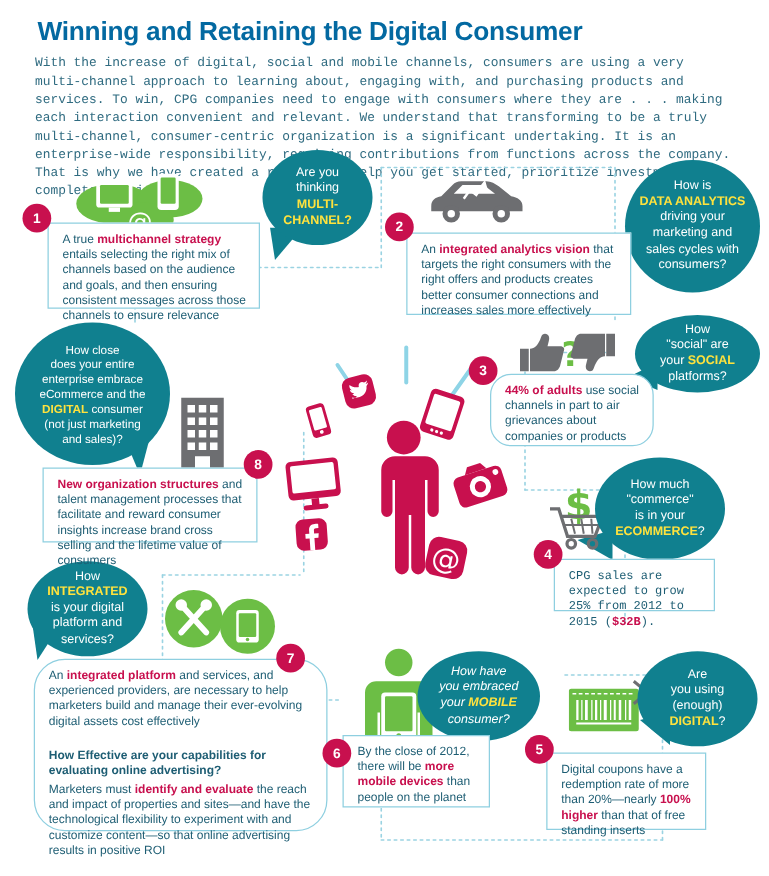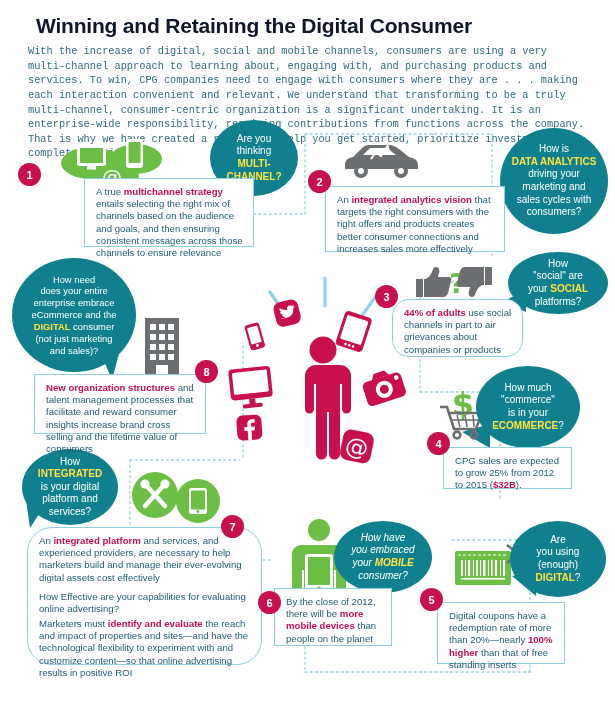--- a/index.html
+++ b/index.html
@@ -11,22 +11,22 @@
     position:relative;
     overflow:hidden;
     -webkit-font-smoothing:antialiased;
   }
   .stage{position:absolute;left:0;top:0;width:615px;height:701px;}
   .abs{position:absolute;}
 
   
   #header{left:28px;top:14px;width:560px;}
   #page-title{
-    font-size:21px;font-weight:bold;color:#0f172a;
-    letter-spacing:-0.2px;line-height:1.1;margin:0 0 7px 8px;
+    font-size:21px;font-weight:bold;color:#0369a1;
+    letter-spacing:-0.2px;line-height:1.1;margin:0 0 7px 2px;
   }
   #intro{
     font-size:10.3px;line-height:1.42;color:#2f6b80;margin:0;
     text-align:left;
     font-family:Liberation Mono, monospace;
   }
 
   
   #dotted-path{left:0;top:0;width:615px;height:701px;pointer-events:none;}
 
@@ -49,21 +49,21 @@
   .factbox{
     background:#ffffff;
     border:1px solid #8ecfe0;
     box-sizing:border-box;
     padding:7px 9px 8px 11px;
     font-size:9.6px;line-height:1.27;
     color:#1d5d73;
     z-index:7;
   }
   .factbox b{color:#c8104e;font-weight:bold;}
-  .factbox .q{color:#1d5d73;font-weight:normal;display:block;margin-top:7px;}
+  .factbox .q{color:#1d5d73;font-weight:bold;display:block;margin-top:15px;}
   .factbox p{margin:0;}
 
   
   .num{
     width:23px;height:23px;border-radius:50%;
     background:#c8104e;color:#ffffff;
     font-size:11px;font-weight:bold;
     display:flex;align-items:center;justify-content:center;
     z-index:9;
   }
@@ -169,21 +169,21 @@
     </g>
     <rect x="19" y="14" width="29" height="21" rx="2.5" fill="#ffffff"></rect>
     <rect x="22" y="17" width="23" height="15" rx="1" fill="#6cbe45"></rect>
     <rect x="29" y="35" width="9" height="3.5" fill="#ffffff"></rect>
     <rect x="68" y="8" width="17" height="29" rx="3" fill="#ffffff"></rect>
     <rect x="70.5" y="11" width="12" height="21" rx="1" fill="#6cbe45"></rect>
     <text x="54" y="53" font-family="DejaVu Sans, sans-serif" font-size="20" fill="#ffffff" text-anchor="middle">@</text>
   </svg>
 
   <div class="abs num" style="left:18px;top:163px;">1</div>
-  <div class="abs factbox" style="left:38px;top:178px;width:170px;height:69px;margin-left:46px;">
+  <div class="abs factbox" style="left:38px;top:178px;width:170px;height:69px;">
     <p><span>A true </span><b>multichannel strategy</b><span> entails selecting the right mix of channels based on the audience and goals, and then ensuring consistent messages across those channels to ensure relevance</span></p>
   </div>
 
   <div class="abs bubble" style="left:210px;top:120px;width:88px;height:76px;">
     <span class="inner">
       <span>Are you</span><br>
       <span>thinking</span><br>
       <span class="hl">MULTI-</span><br>
       <span class="hl">CHANNEL?</span>
     </span>
@@ -266,21 +266,21 @@
     </g>
     <g stroke="#6d6e71" stroke-width="1.6">
       <line x1="20" y1="30" x2="23" y2="42"></line>
       <line x1="28" y1="30" x2="30" y2="42"></line>
       <line x1="36" y1="30" x2="37" y2="42"></line>
       <line x1="15" y1="35" x2="42" y2="35"></line>
     </g>
   </svg>
 
   <div class="abs num" style="left:427px;top:432px;">4</div>
-  <div class="abs factbox" style="left:443px;top:447px;width:129px;height:42px;">
+  <div class="abs factbox" style="left:443px;top:447px;width:129px;height:42px;font-family:Liberation Mono, monospace;">
     <p><span>CPG sales are expected to grow 25% from 2012 to 2015 (</span><b>$32B</b><span>).</span></p>
   </div>
 
   <div class="abs bubble" style="left:476px;top:366px;width:104px;height:82px;">
     <span class="inner">
       <span>How much</span><br>
       <span>"commerce"</span><br>
       <span>is in your</span><br>
       <span class="hl">ECOMMERCE</span><span>?</span>
     </span>
@@ -415,21 +415,21 @@
     </g>
   </svg>
 
   <div class="abs num" style="left:195px;top:360px;">8</div>
   <div class="abs factbox" style="left:34px;top:374px;width:172px;height:60px;">
     <p><b>New organization structures</b><span> and talent management processes that facilitate and reward consumer insights increase brand cross selling and the lifetime value of consumers</span></p>
   </div>
 
   <div class="abs bubble" style="left:12px;top:258px;width:124px;height:114px;font-size:9.4px;">
     <span class="inner">
-      <span>How need</span><br>
+      <span>How close</span><br>
       <span>does your entire</span><br>
       <span>enterprise embrace</span><br>
       <span>eCommerce and the</span><br>
       <span class="hl">DIGITAL</span><span> consumer</span><br>
       <span>(not just marketing</span><br>
       <span>and sales)?</span>
     </span>
   </div>
   <svg class="abs" style="left:96px;top:342px;width:34px;height:40px;" viewBox="0 0 34 40">
       <path d="M0,0 L26,0 L16,38 Z" fill="#10808f"></path>

